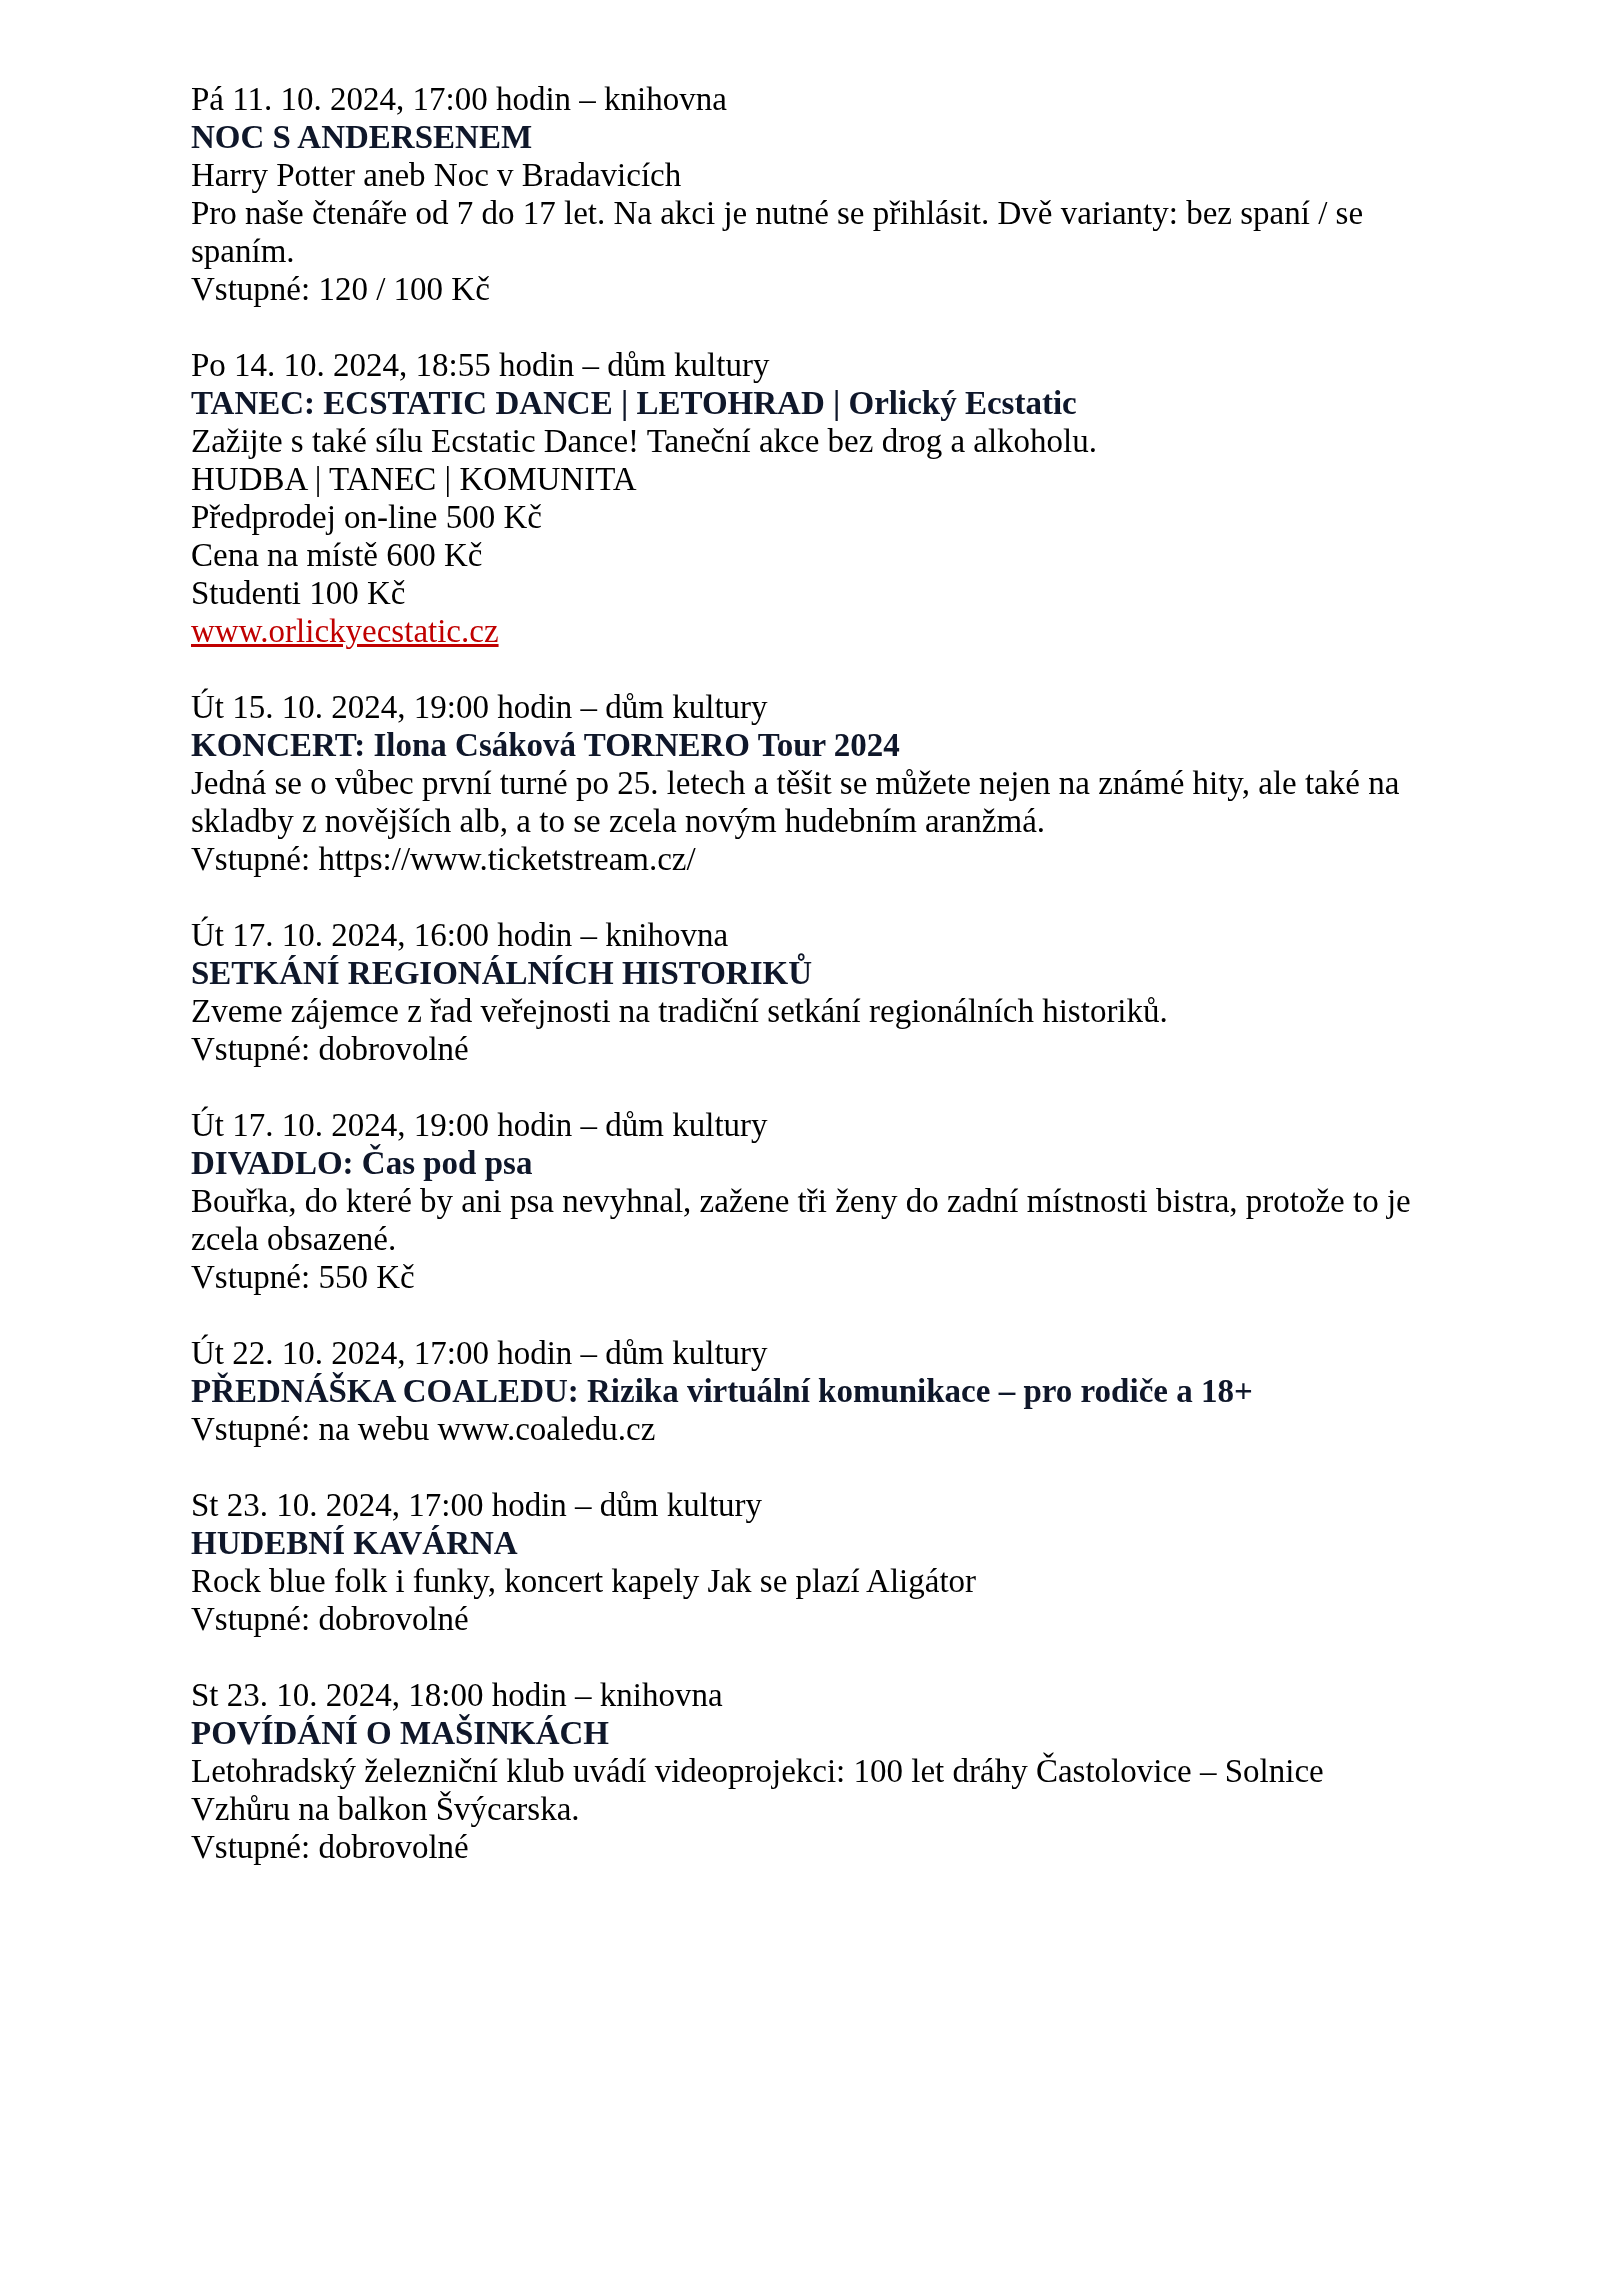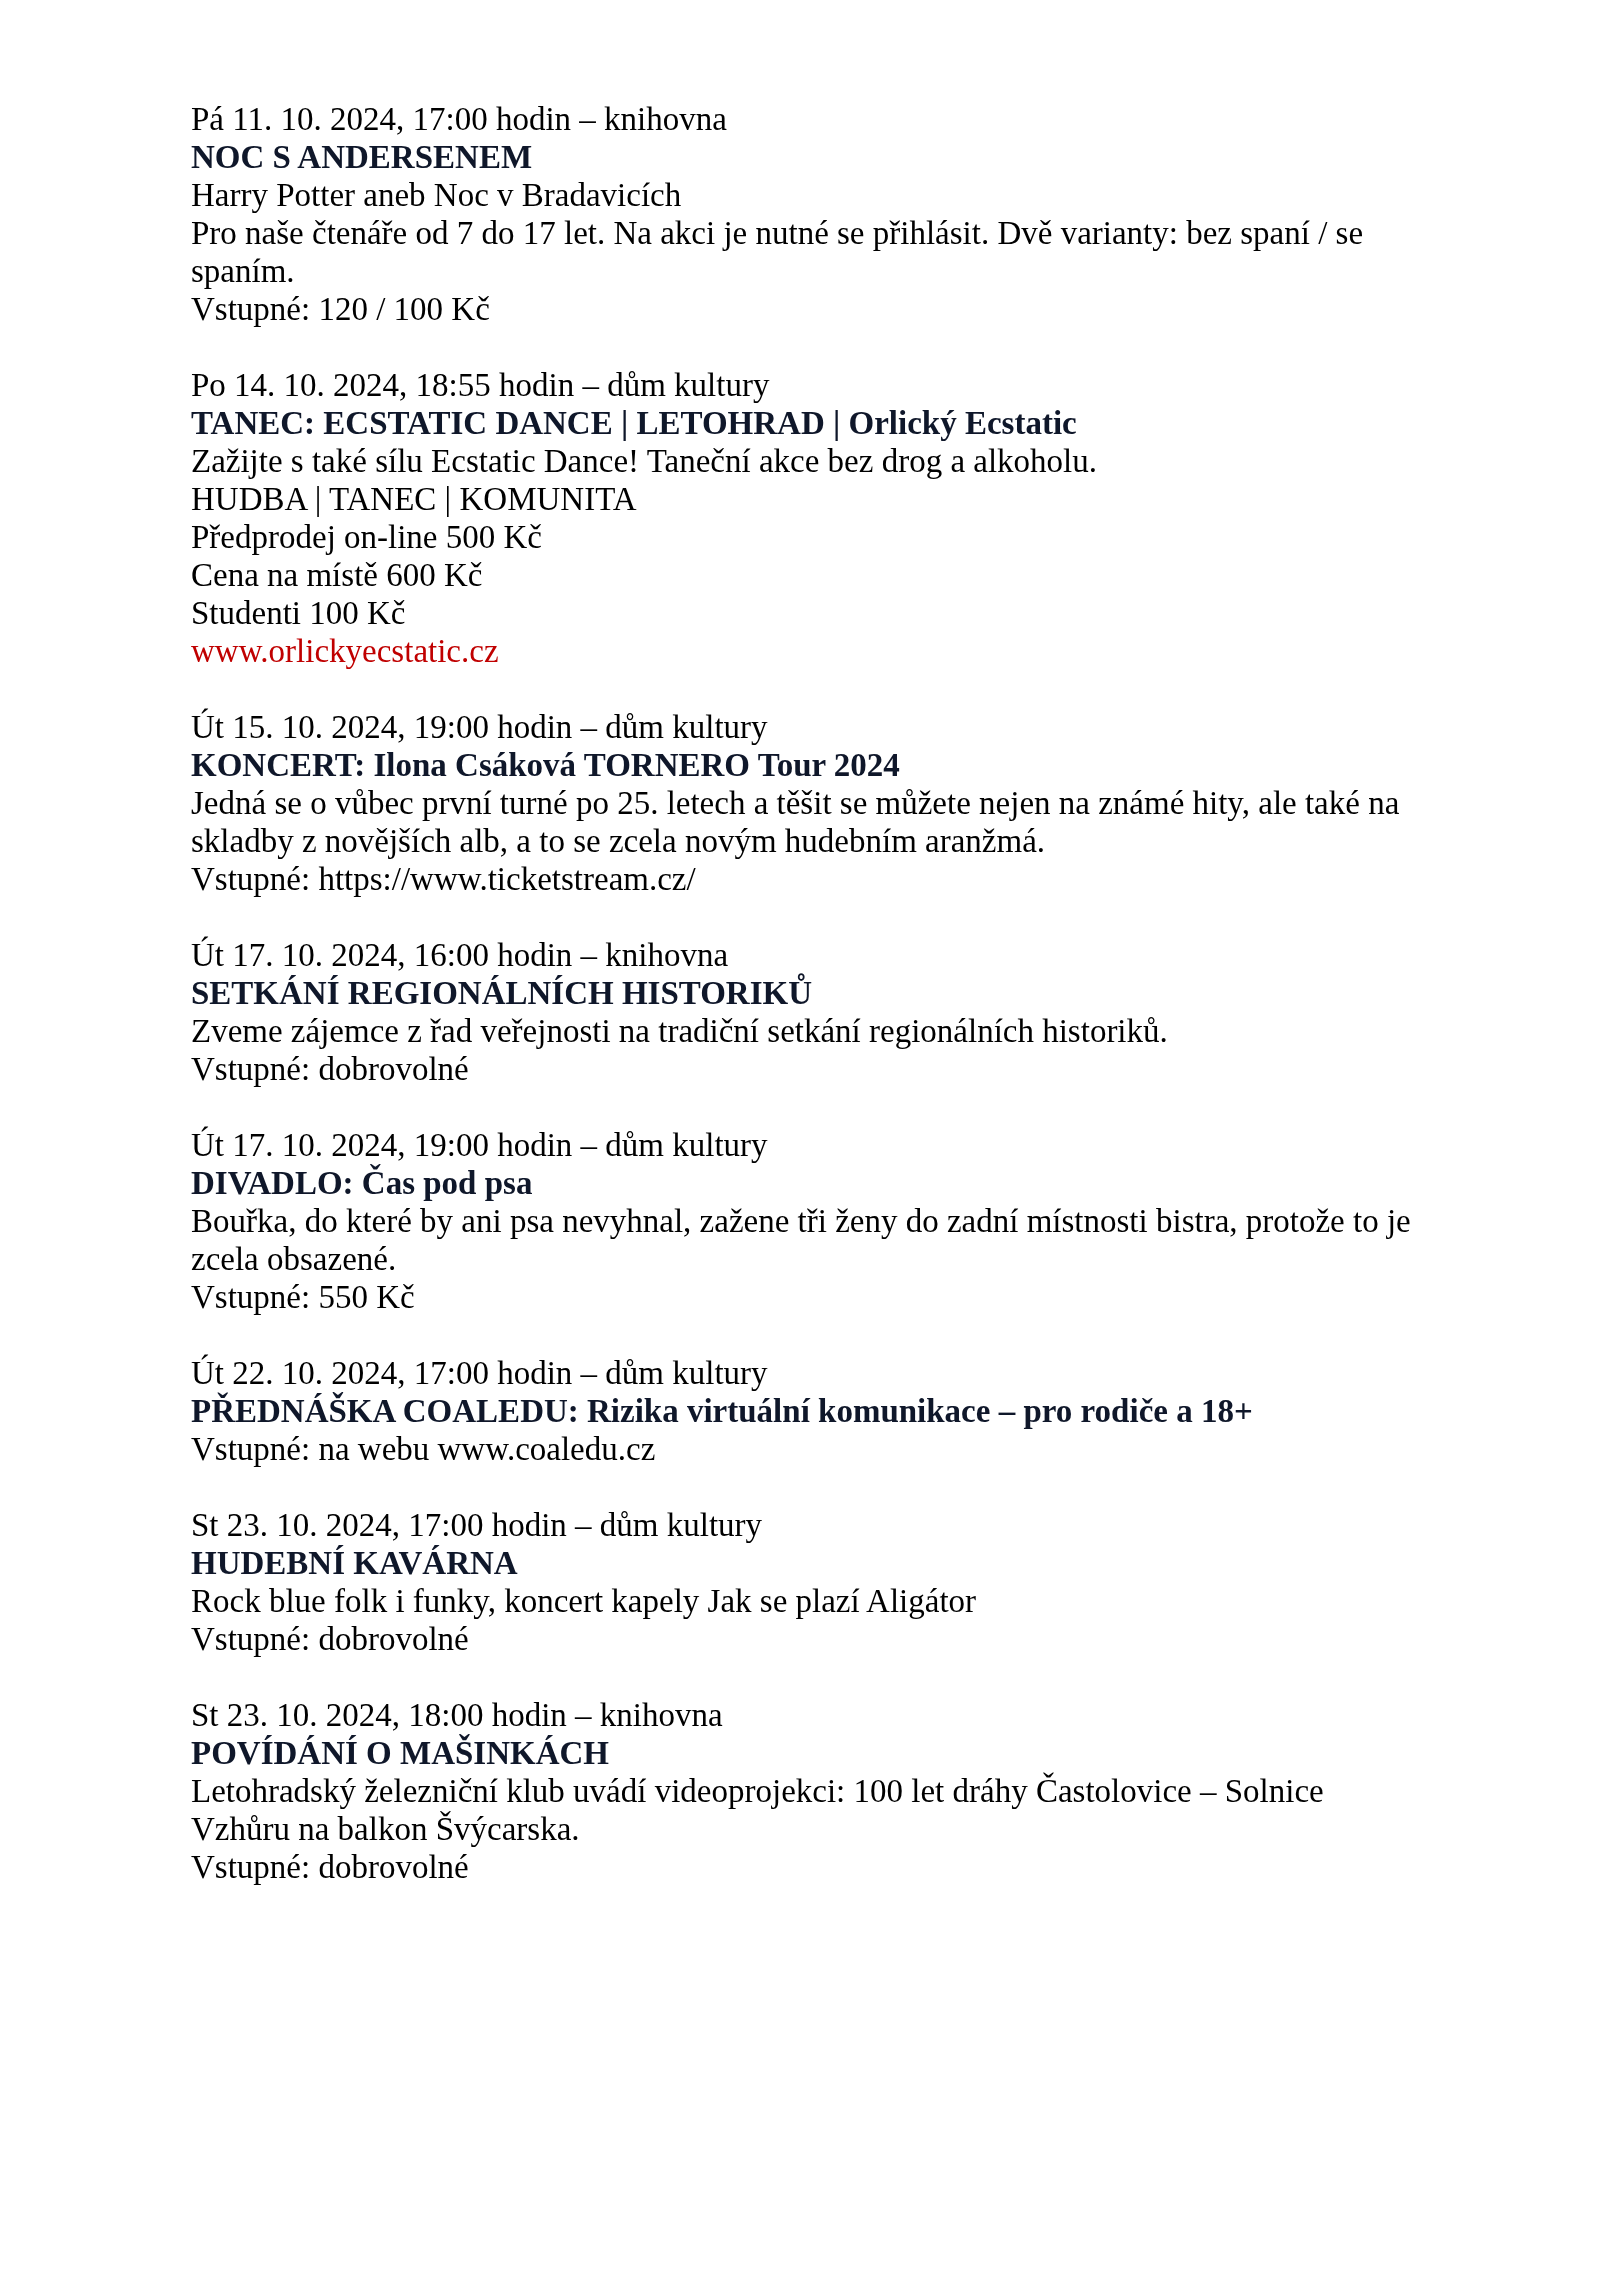--- a/index.html
+++ b/index.html
@@ -6,39 +6,40 @@
     margin: 0;
     padding: 0;
     background: #ffffff;
   }
   .page {
     position: relative;
     width: 1623px;
     height: 2295px;
     box-sizing: border-box;
     background: #ffffff;
-    padding: 100px 196px 0 191px;
+    padding: 80px 196px 0 191px;
     font-family: "Liberation Serif", "DejaVu Serif", serif;
     font-size: 33px;
     line-height: 38px;
     color: #000000;
     overflow: hidden;
   }
   .event {
     margin: 0 0 38px 0;
   }
   .line {
     white-space: nowrap;
   }
   .event-title {
     font-weight: 700;
     color: #0f172a;
   }
   .red-line {
     color: #C00000;
+    text-decoration: underline;
   }
 </style>
 </head>
 <body>
 
 <div class="page">
   <main id="events-list">
       <section class="event">
         <div class="line event-date">Pá 11. 10. 2024, 17:00 hodin – knihovna</div>
         <div class="line event-title">NOC S ANDERSENEM</div>

